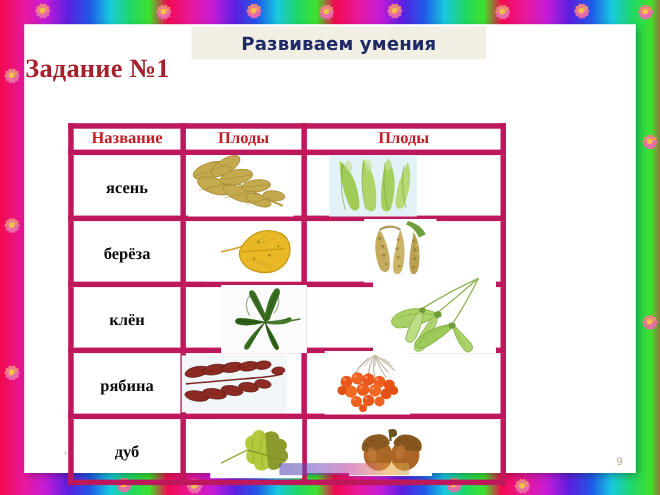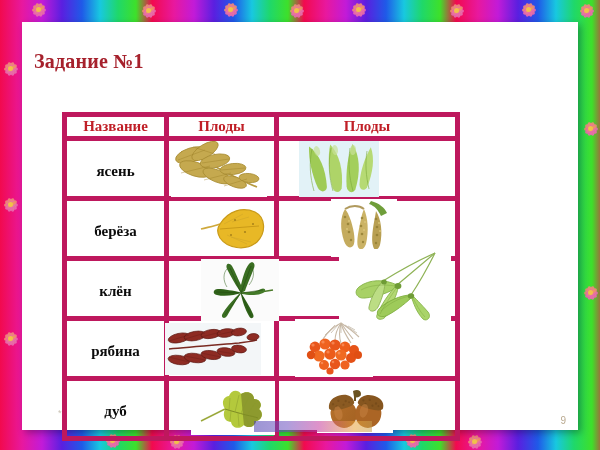--- a/index.html
+++ b/index.html
@@ -79,25 +79,25 @@
     font-family: "DejaVu Sans", sans-serif;
     font-weight: bold;
     font-size: 16.5px;
     color: #1f2a66;
     letter-spacing: .1px;
   }
 
   
   #task-heading {
     position: absolute;
-    left: 12px;
+    left: 1px;
     top: 28px;
     font-family: "Liberation Serif", serif;
     font-weight: bold;
-    font-size: 20px;
+    font-size: 24px;
     color: #a6212c;
     letter-spacing: .2px;
   }
   #task-instruction {
     position: absolute;
     left: 10px;
     top: 56px;
     font-family: "Liberation Serif", serif;
     font-weight: bold;
     font-size: 19.5px;
@@ -323,20 +323,23 @@
       <span></span>
       <span></span>
       <span></span>
       <span></span>
       <span></span>
       <i></i>
     </div>
 
   <div id="slide-page">
 
+    <div id="title-banner">
+      <span class="btext">Развиваем умения</span>
+    </div>
 
     <div id="task-heading">Задание №1</div>
 
     <table id="leaf-table">
       <thead>
         <tr>
           <th class="c-name">Название</th>
           <th class="c-leaf">Плоды</th>
           <th class="c-fruit">Плоды</th>
         </tr>

